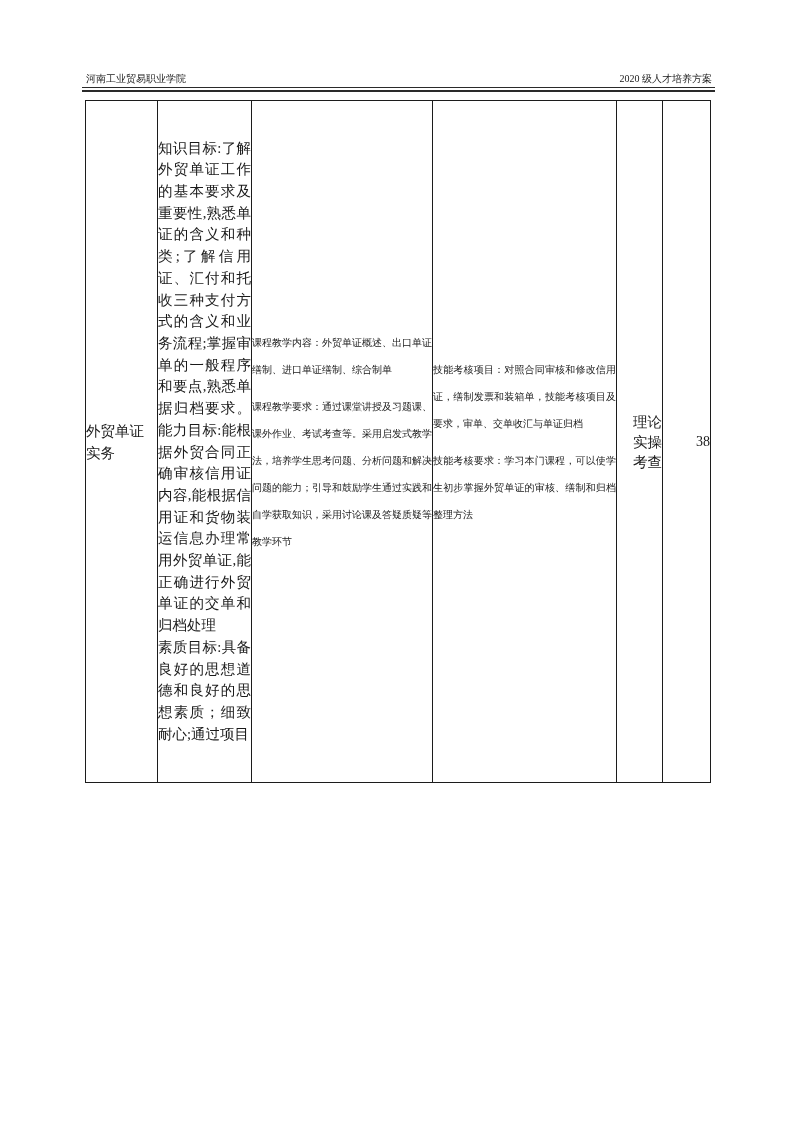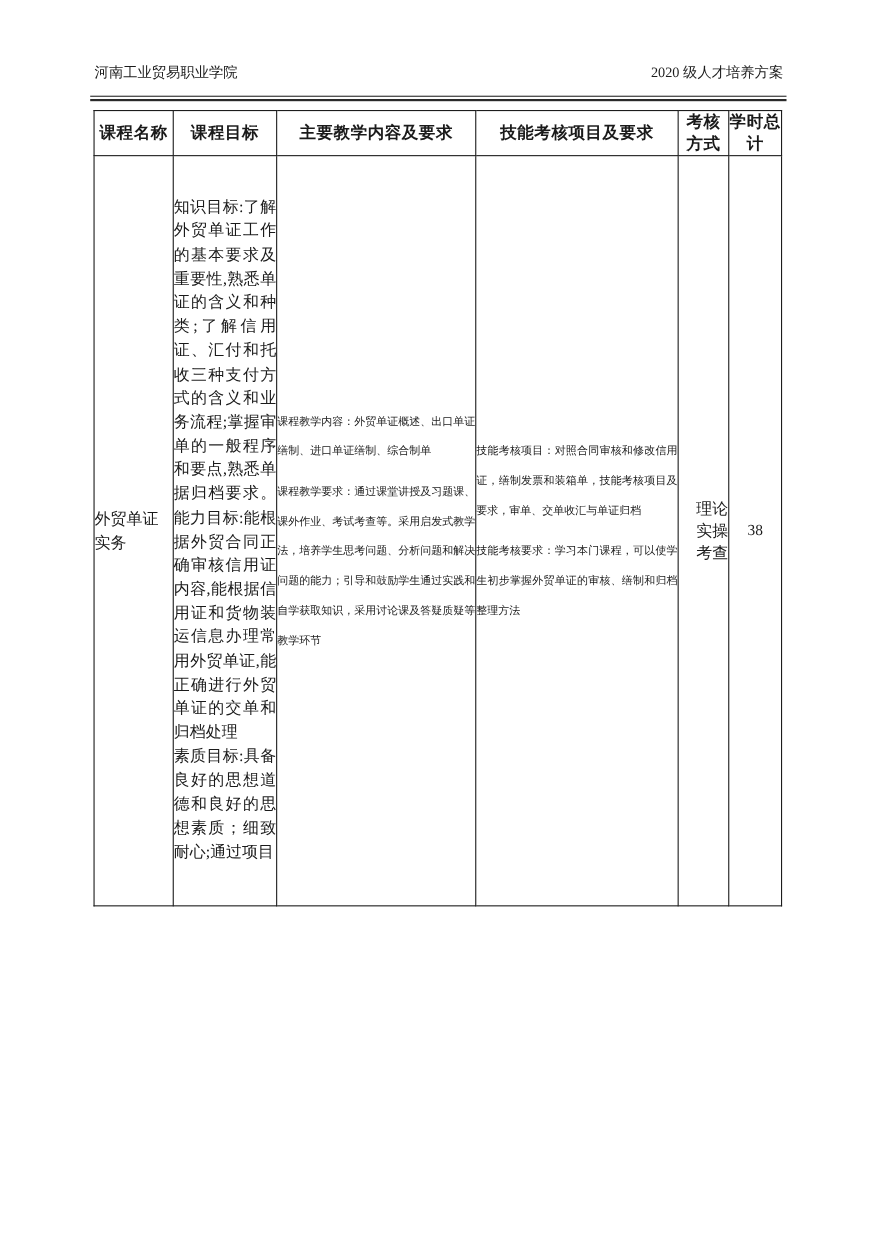--- a/index.html
+++ b/index.html
@@ -7,23 +7,23 @@
     position:relative;
     width:793px; height:1122px;
     background:#ffffff;
     color:#1a1a1a;
     font-family:"Liberation Serif","DejaVu Serif",serif;
     overflow:hidden;
   }
 
   
   .page-header {
-    position:absolute; left:86px; top:57px; width:626px;
+    position:absolute; left:86px; top:70px; width:626px;
     display:flex; justify-content:space-between; align-items:flex-end;
-    font-size:13px; line-height:18px; white-space:nowrap;
+    font-size:10px; line-height:18px; white-space:nowrap;
   }
   .header-rule {
     position:absolute; left:82px; top:87px; width:633px;
     height:2px;
     border-top:1px solid #2a2a2a;
     border-bottom:2px solid #2a2a2a;
   }
 
   
   table.main {
@@ -61,21 +61,21 @@
     font-size:10px; line-height:27px;
     padding:0 8px;
   }
   td.cell-content p, td.cell-skill p { margin:0; }
   td.cell-content p + p, td.cell-skill p + p { margin-top:10px; }
 
   td.cell-method {
     text-align:right; font-size:14.5px; line-height:20px;
   }
   td.cell-hours {
-    text-align:center; font-size:14px;
+    text-align:right; font-size:14px;
   }
 
   
   .page-footer {
     position:absolute; left:86px; top:1034px; width:620px;
     text-align:right; font-size:15px; line-height:20px;
     letter-spacing:1px;
   }
 </style>
 </head>
@@ -93,28 +93,20 @@
     <colgroup>
       <col style="width:72px">
       <col style="width:94px">
       <col style="width:181px">
       <col style="width:184px">
       <col style="width:46px">
       <col style="width:48px">
     </colgroup>
 
     <tbody>
-        <tr class="hdr">
-      <th>课程名称</th>
-      <th>课程目标</th>
-      <th>主要教学内容及要求</th>
-      <th>技能考核项目及要求</th>
-      <th>考核方式</th>
-      <th>学时总计</th>
-    </tr>
 
 
     <tr class="row-b">
       <td class="cell-name">外贸单证实务</td>
       <td class="cell-objectives">
         <p>知识目标:了解外贸单证工作的基本要求及重要性,熟悉单证的含义和种类;了解信用证、汇付和托收三种支付方式的含义和业务流程;掌握审单的一般程序和要点,熟悉单据归档要求。能力目标:能根据外贸合同正确审核信用证内容,能根据信用证和货物装运信息办理常用外贸单证,能正确进行外贸单证的交单和归档处理</p>
         <p>素质目标:具备良好的思想道德和良好的思想素质；细致耐心;通过项目</p>
       </td>
       <td class="cell-content">
         <p>课程教学内容：外贸单证概述、出口单证缮制、进口单证缮制、综合制单</p>

